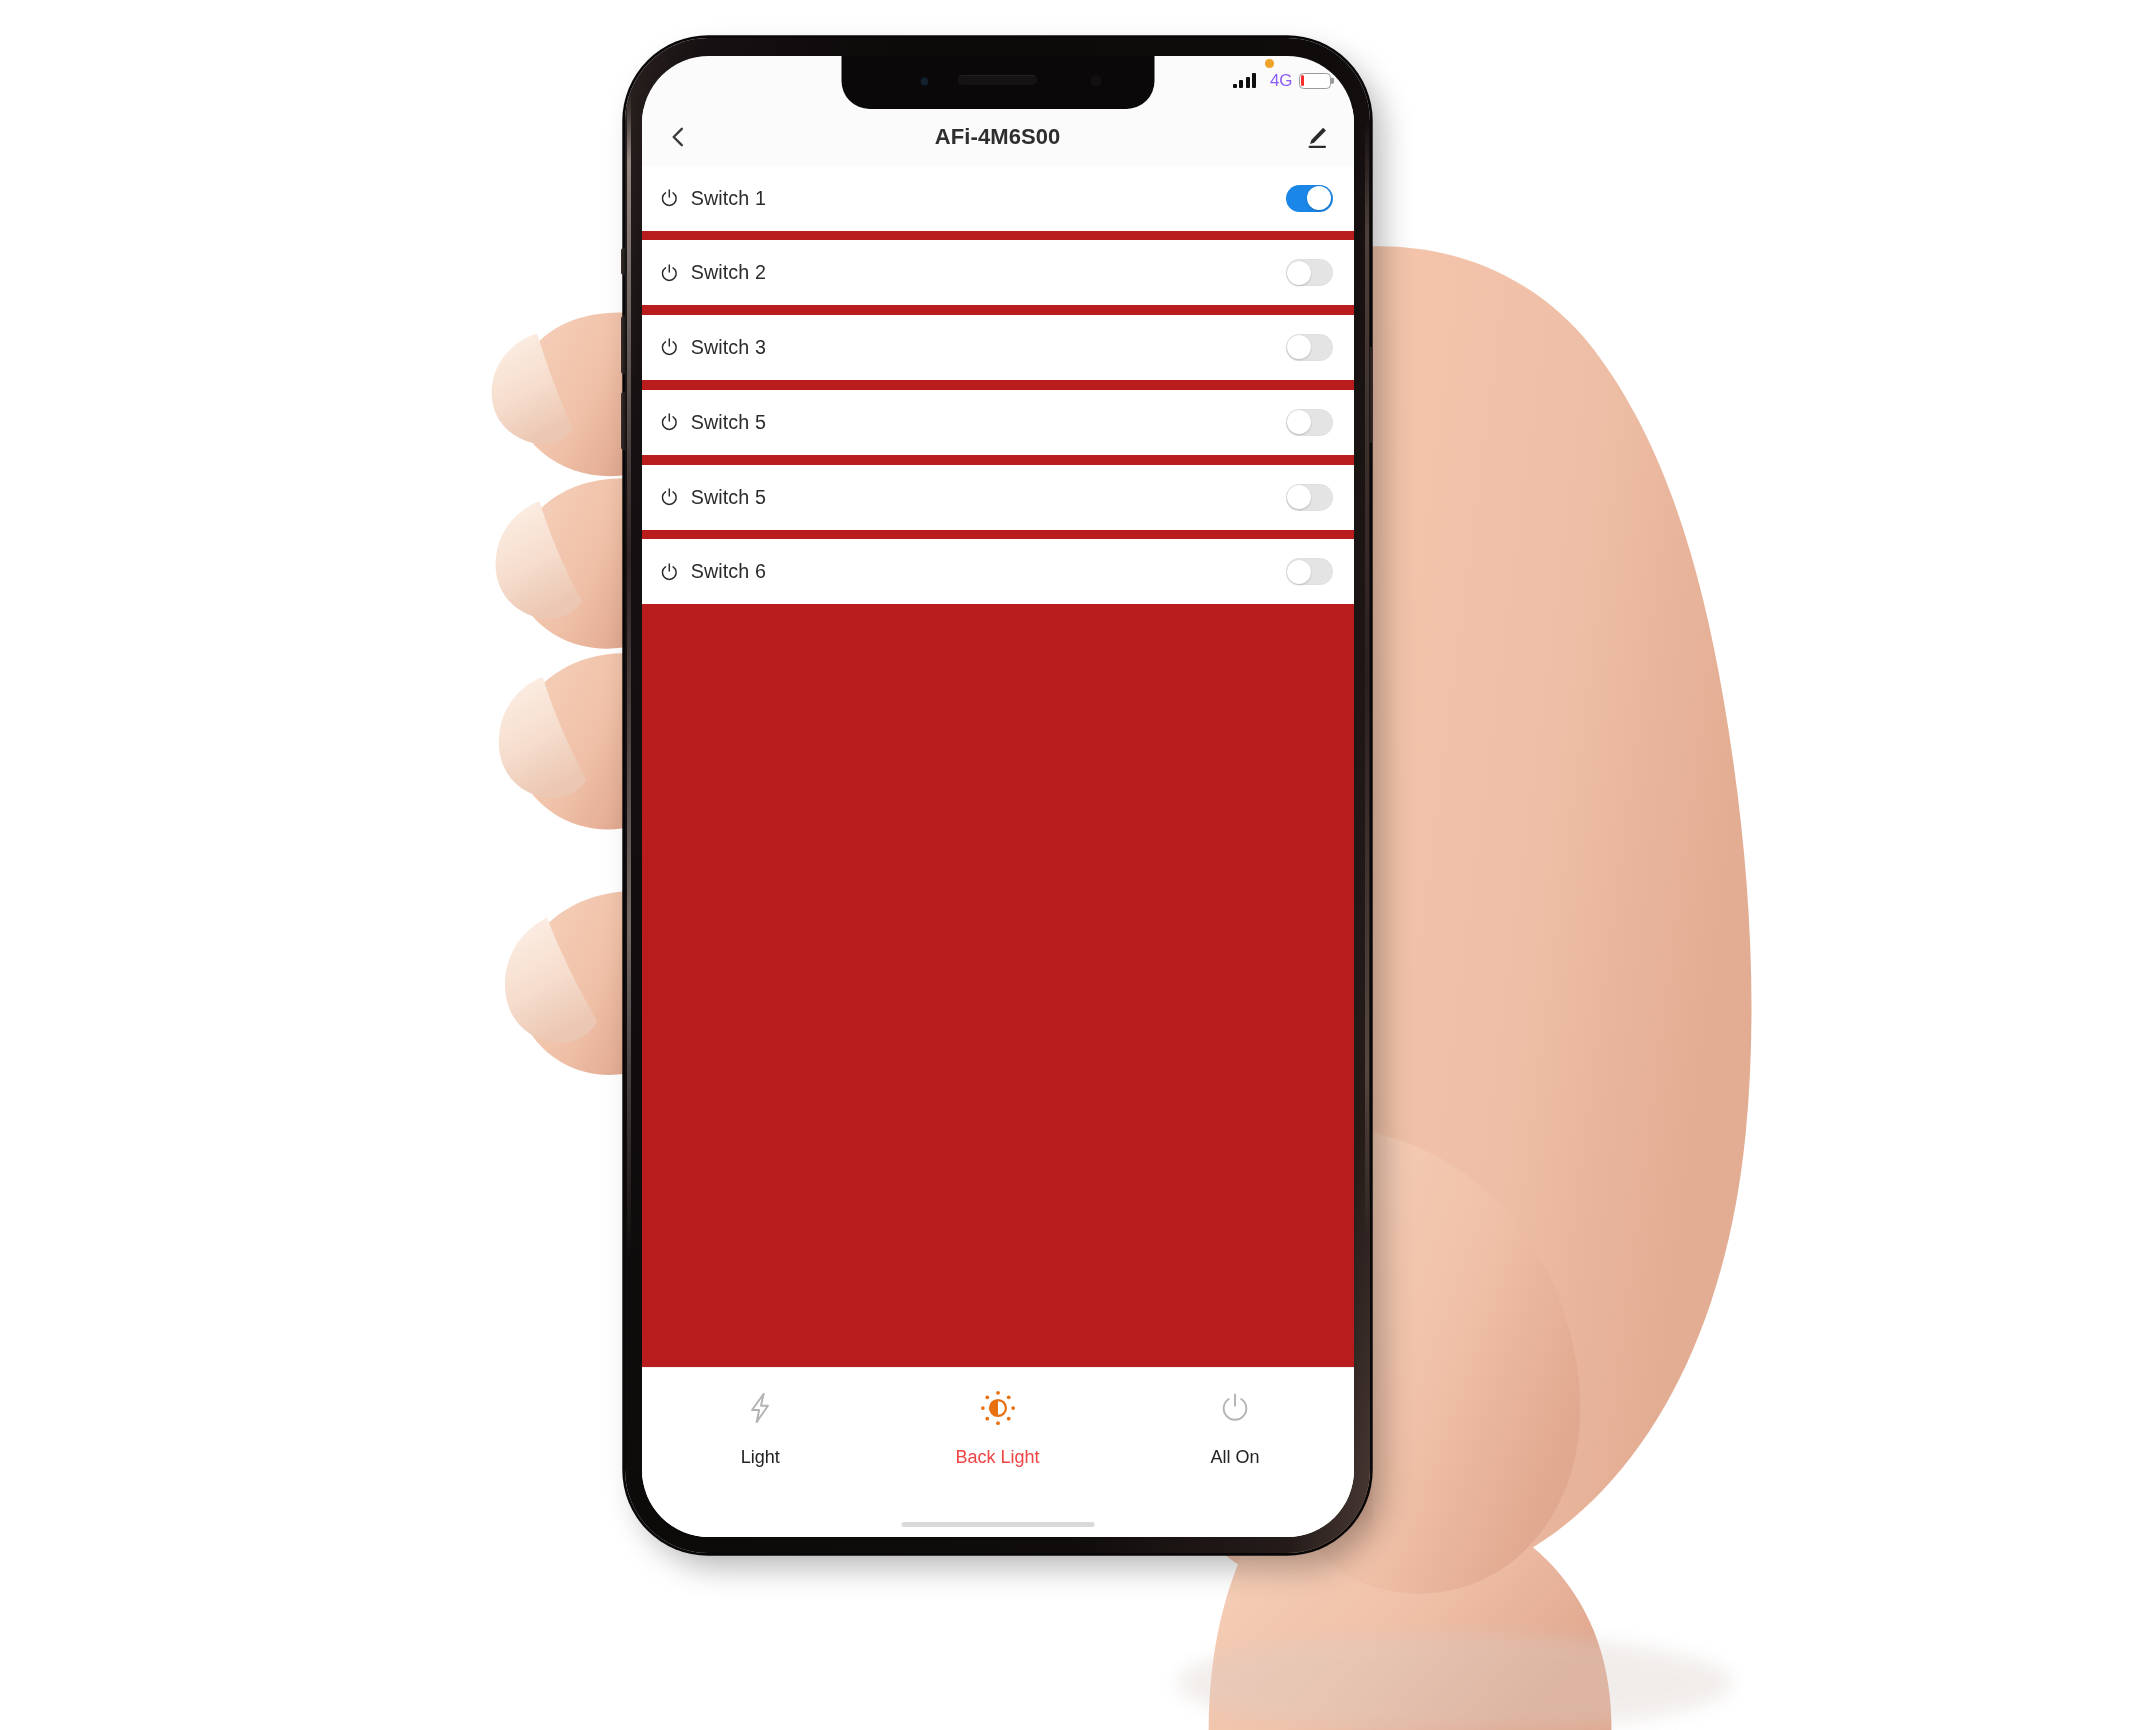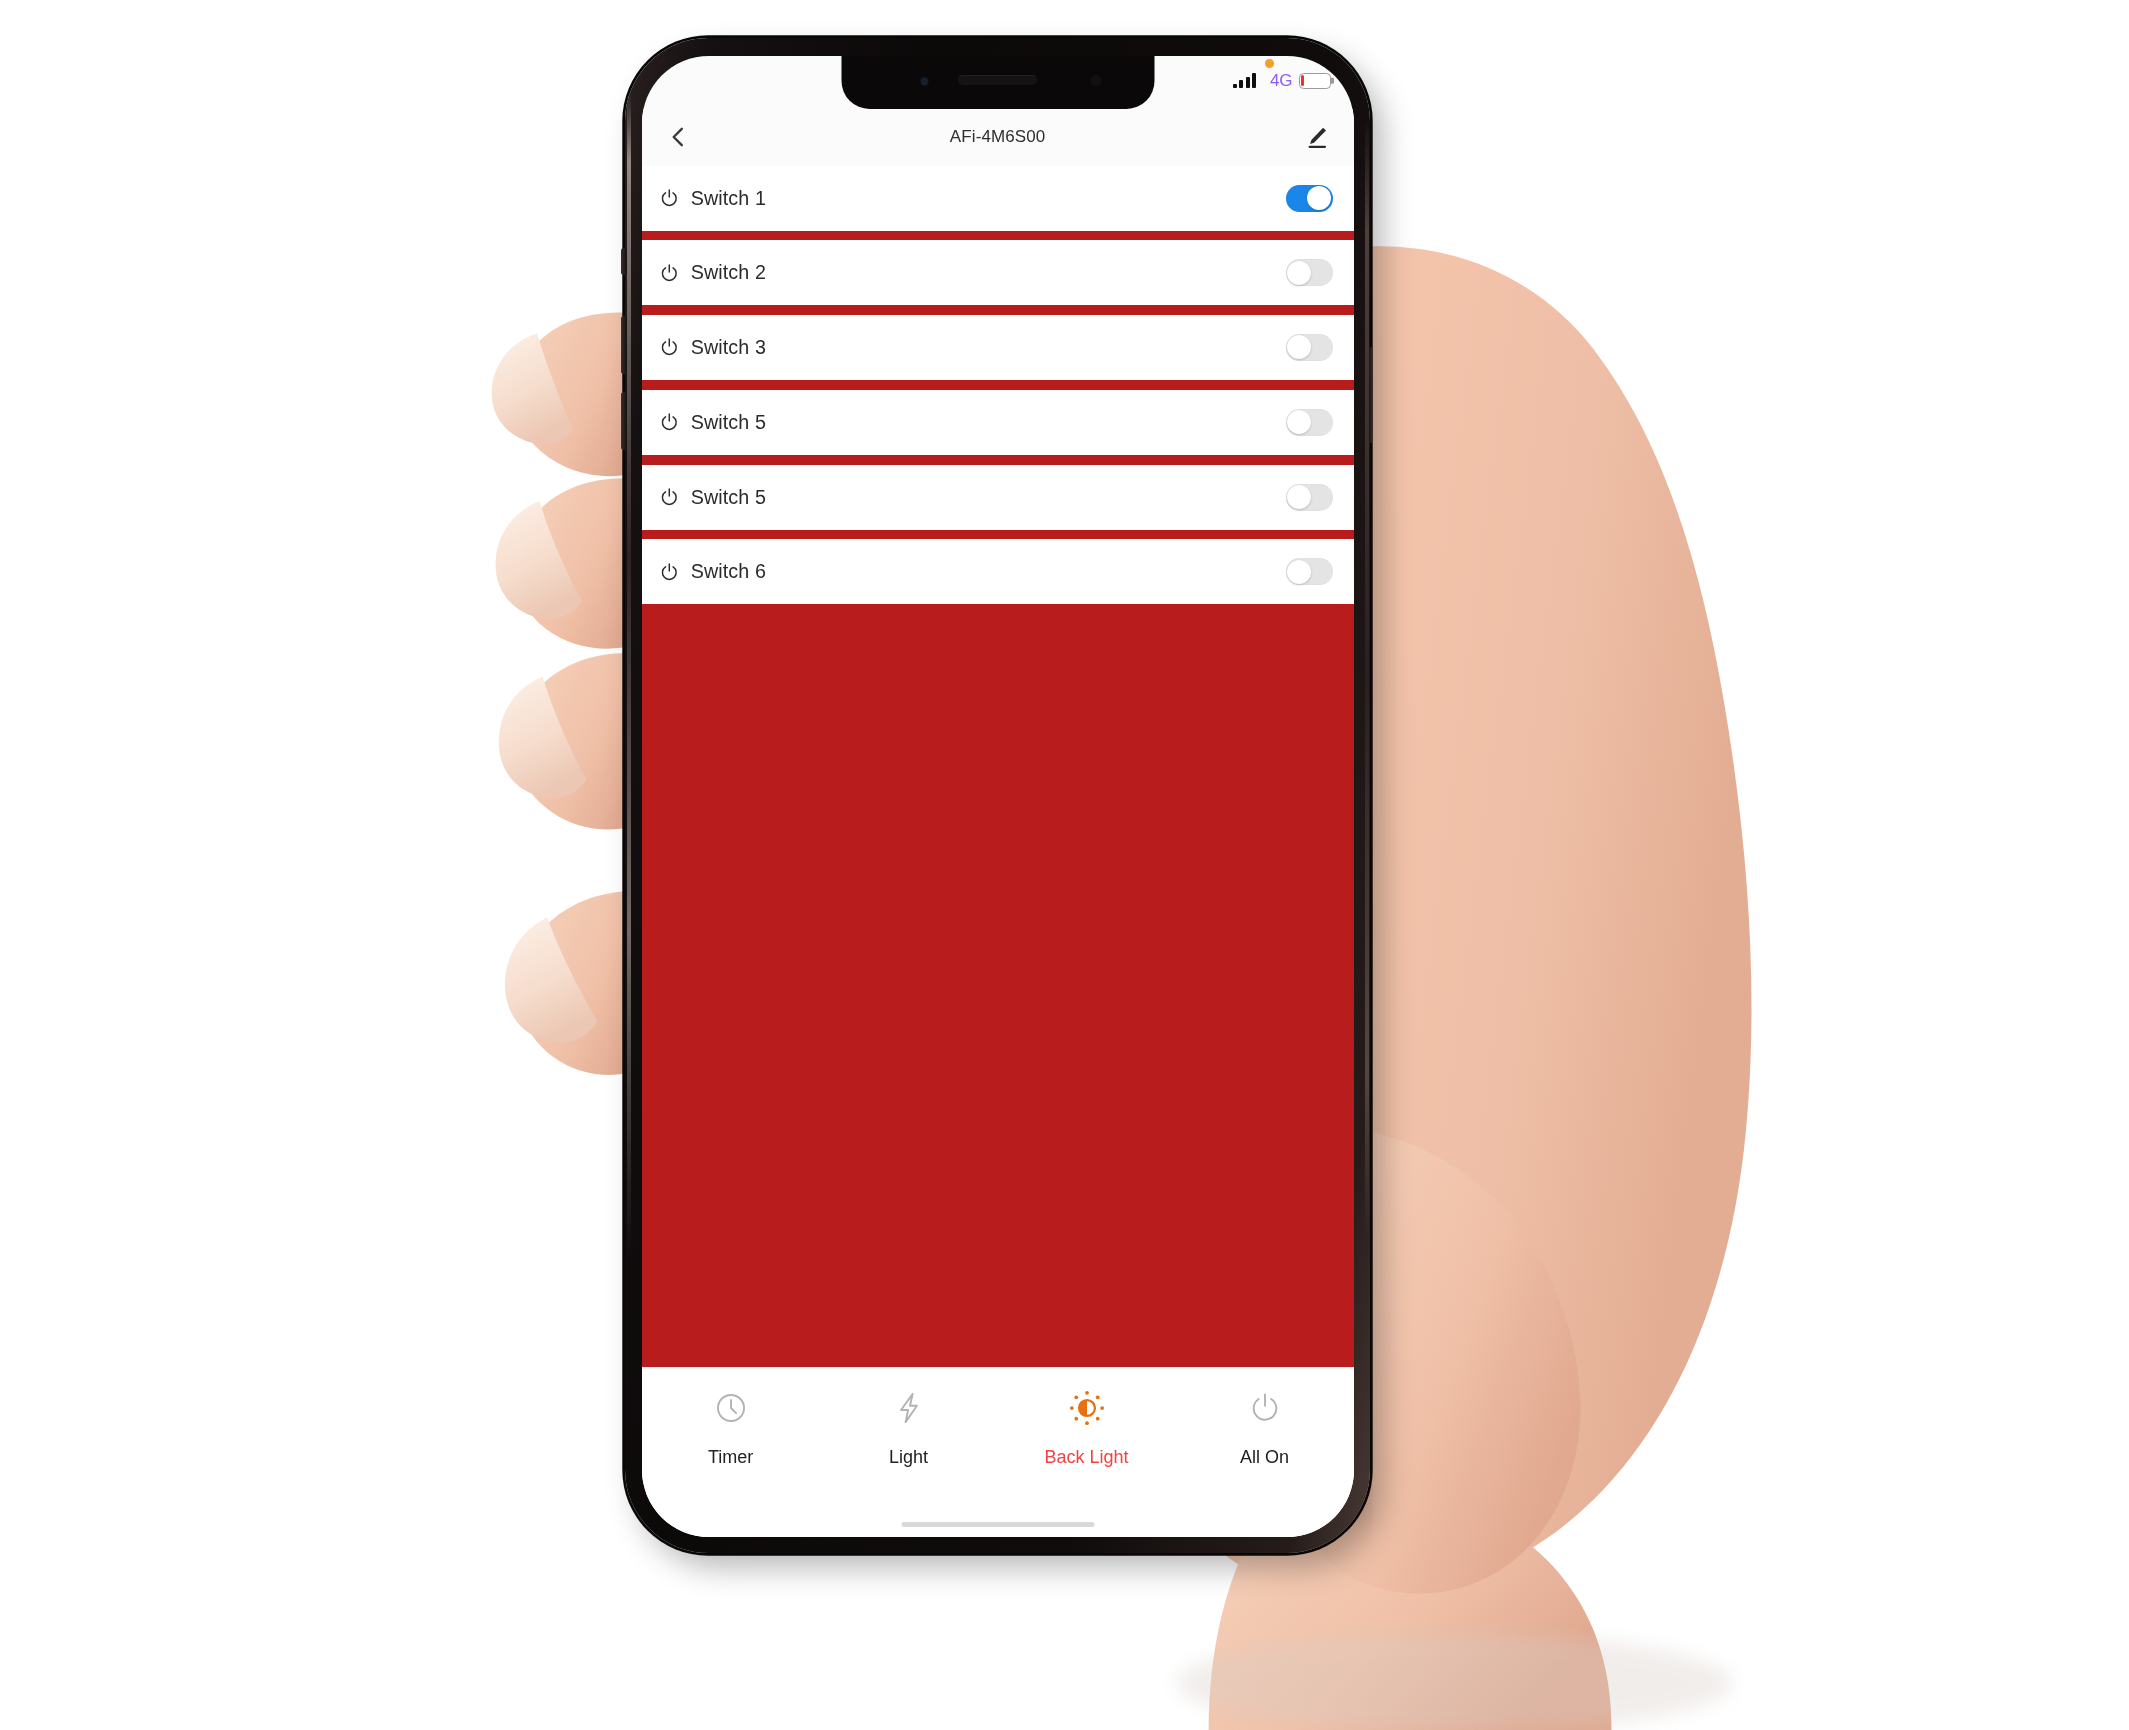--- a/index.html
+++ b/index.html
@@ -140,21 +140,21 @@
   }
   #back-btn {
     position: absolute; left: 19.7px; top: 50%; transform: translateY(-50%);
     width: 34px; height: 34px; display:flex; align-items:center; justify-content:center;
   }
   #edit-btn {
     position: absolute; right: 19.7px; top: 50%; transform: translateY(-50%);
     width: 34px; height: 34px; display:flex; align-items:center; justify-content:center;
   }
   #page-title {
-    font-size: 17px; font-weight: normal; color: #2e2e2e; letter-spacing: 0.1px; text-align: right;
+    font-size: 22px; font-weight: bold; color: #2e2e2e; letter-spacing: 0.1px; text-align: right;
   }
 
   
   #list {
     position: absolute; top: 110px; left: 0; width: 100%;
     bottom: 170px;
     background: #b91c1c;
     overflow: hidden;
     z-index: 10;
   }
@@ -407,29 +407,20 @@
           </div>
           <div class="toggle">
               <span class="knob"></span>
             </div>
         </div>
 
       </div>
 
       <div id="tabbar">
 
-        <div class="tab">
-          <div class="ico">
-            <svg viewBox="0 0 24 24" width="34" height="34" fill="none" stroke="#b3b3b3" stroke-width="1.35" stroke-linecap="round" stroke-linejoin="round">
-              <circle cx="12" cy="12" r="9.2"></circle>
-              <polyline points="12 6.3 12 12 15.6 15.6"></polyline>
-            </svg>
-          </div>
-          <div class="lbl">Timer</div>
-        </div>
 
         <div class="tab">
           <div class="ico">
             <svg viewBox="0 0 24 24" width="34" height="34" fill="none" stroke="#b3b3b3" stroke-width="1.35" stroke-linecap="round" stroke-linejoin="round">
               <polygon points="14.6 2 6.4 13.4 11.4 13.4 9.6 22 17.6 10.4 12.7 10.4"></polygon>
             </svg>
           </div>
           <div class="lbl">Light</div>
         </div>
 

